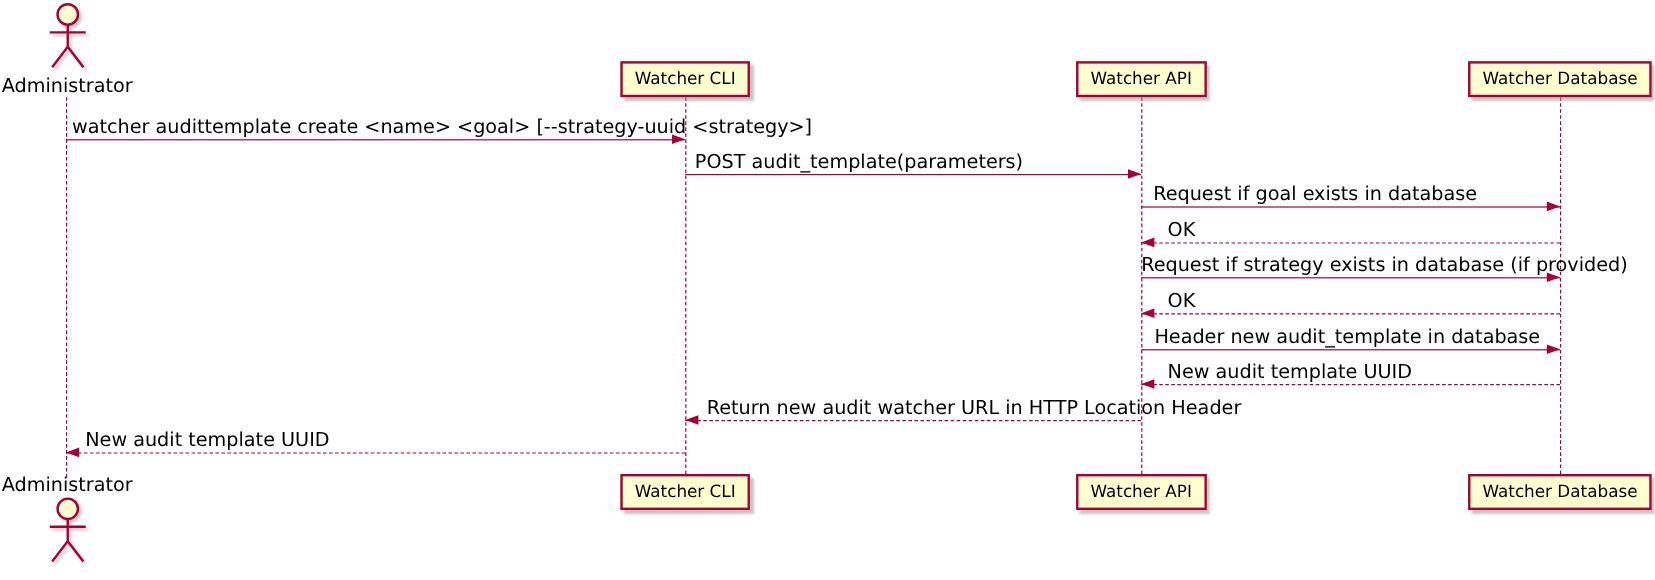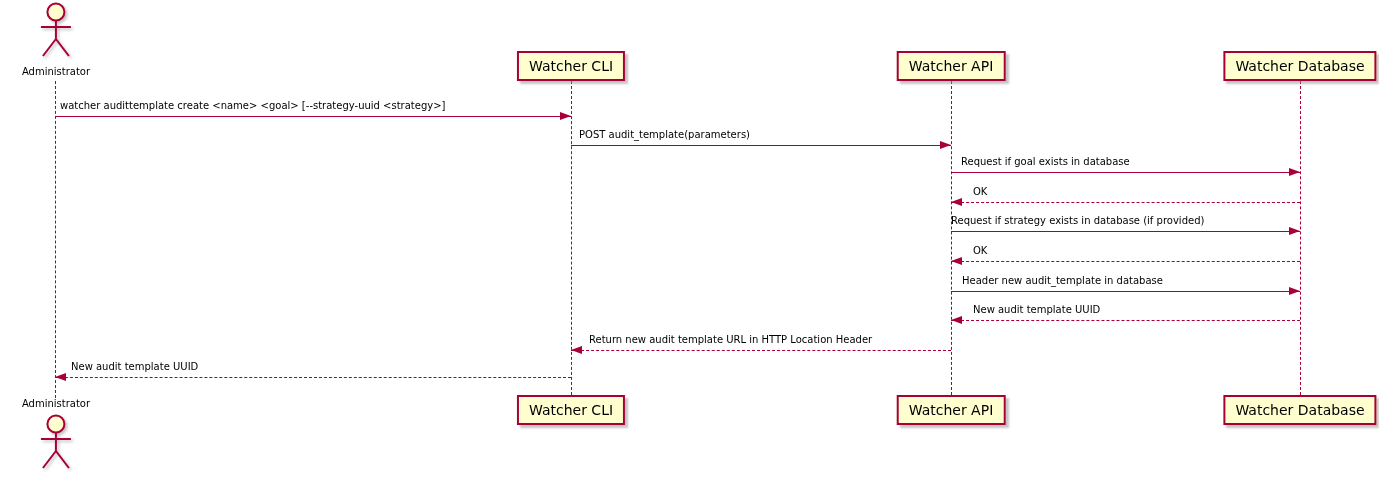--- a/index.html
+++ b/index.html
@@ -13,27 +13,27 @@
   .participant {
     position:absolute; transform:translateX(-50%);
     background:#FEFECE; border:2px solid #A80036;
     padding:4px 10px; font-size:14px; white-space:nowrap;
     box-shadow:3px 3px 2px rgba(150,150,150,0.55);
     height:18px; line-height:18px;text-align:center;
   }
   
   .actor { position:absolute; transform:translateX(-50%); display:flex; flex-direction:column; align-items:center; }
   .actor svg { filter:drop-shadow(2.5px 2.5px 1.5px rgba(160,160,160,0.65)); }
-  .actor-label { font-size:10px; white-space:nowrap; line-height:16px; }
+  .actor-label { font-size:16px; white-space:nowrap; line-height:16px; }
   .actor.top .actor-label { margin-top:4px; }
   .actor.bottom svg { margin-top:2px; }
   
   .message { position:absolute; }
   .msg-label {
-    font-size:10px; line-height:16px; height:16px; margin-bottom:2px; white-space:nowrap;
+    font-size:16px; line-height:16px; height:16px; margin-bottom:2px; white-space:nowrap;
   }
   .msg-line { position:relative; height:0; border-top:1px solid #A80036; }
   .msg-line.dashed { border-top-style:dashed; }
   .arrowhead { position:absolute; width:0; height:0; top:-5px;
     border-top:4.5px solid transparent; border-bottom:4.5px solid transparent; }
   .arrowhead.right { right:0; border-left:11px solid #A80036; }
   .arrowhead.left  { left:0;  border-right:11px solid #A80036; }
 </style>
 </head>
 <body>
@@ -110,21 +110,21 @@
   </div>
 
   <div class="message" style="left:951px;top:302px;width:349px">
     <div class="msg-label" style="padding-left:22px">New audit template UUID</div>
     <div class="msg-line dashed">
         <span class="arrowhead left"></span>
       </div>
   </div>
 
   <div class="message" style="left:571px;top:332px;width:380px">
-    <div class="msg-label" style="padding-left:18px">Return new audit template URL in HTTP Location Header</div>
+    <div class="msg-label" style="padding-left:18px">Return new audit watcher URL in HTTP Location Header</div>
     <div class="msg-line dashed">
         <span class="arrowhead left"></span>
       </div>
   </div>
 
   <div class="message" style="left:55px;top:359px;width:516px">
     <div class="msg-label" style="padding-left:16px">New audit template UUID</div>
     <div class="msg-line dashed">
         <span class="arrowhead left"></span>
       </div>

